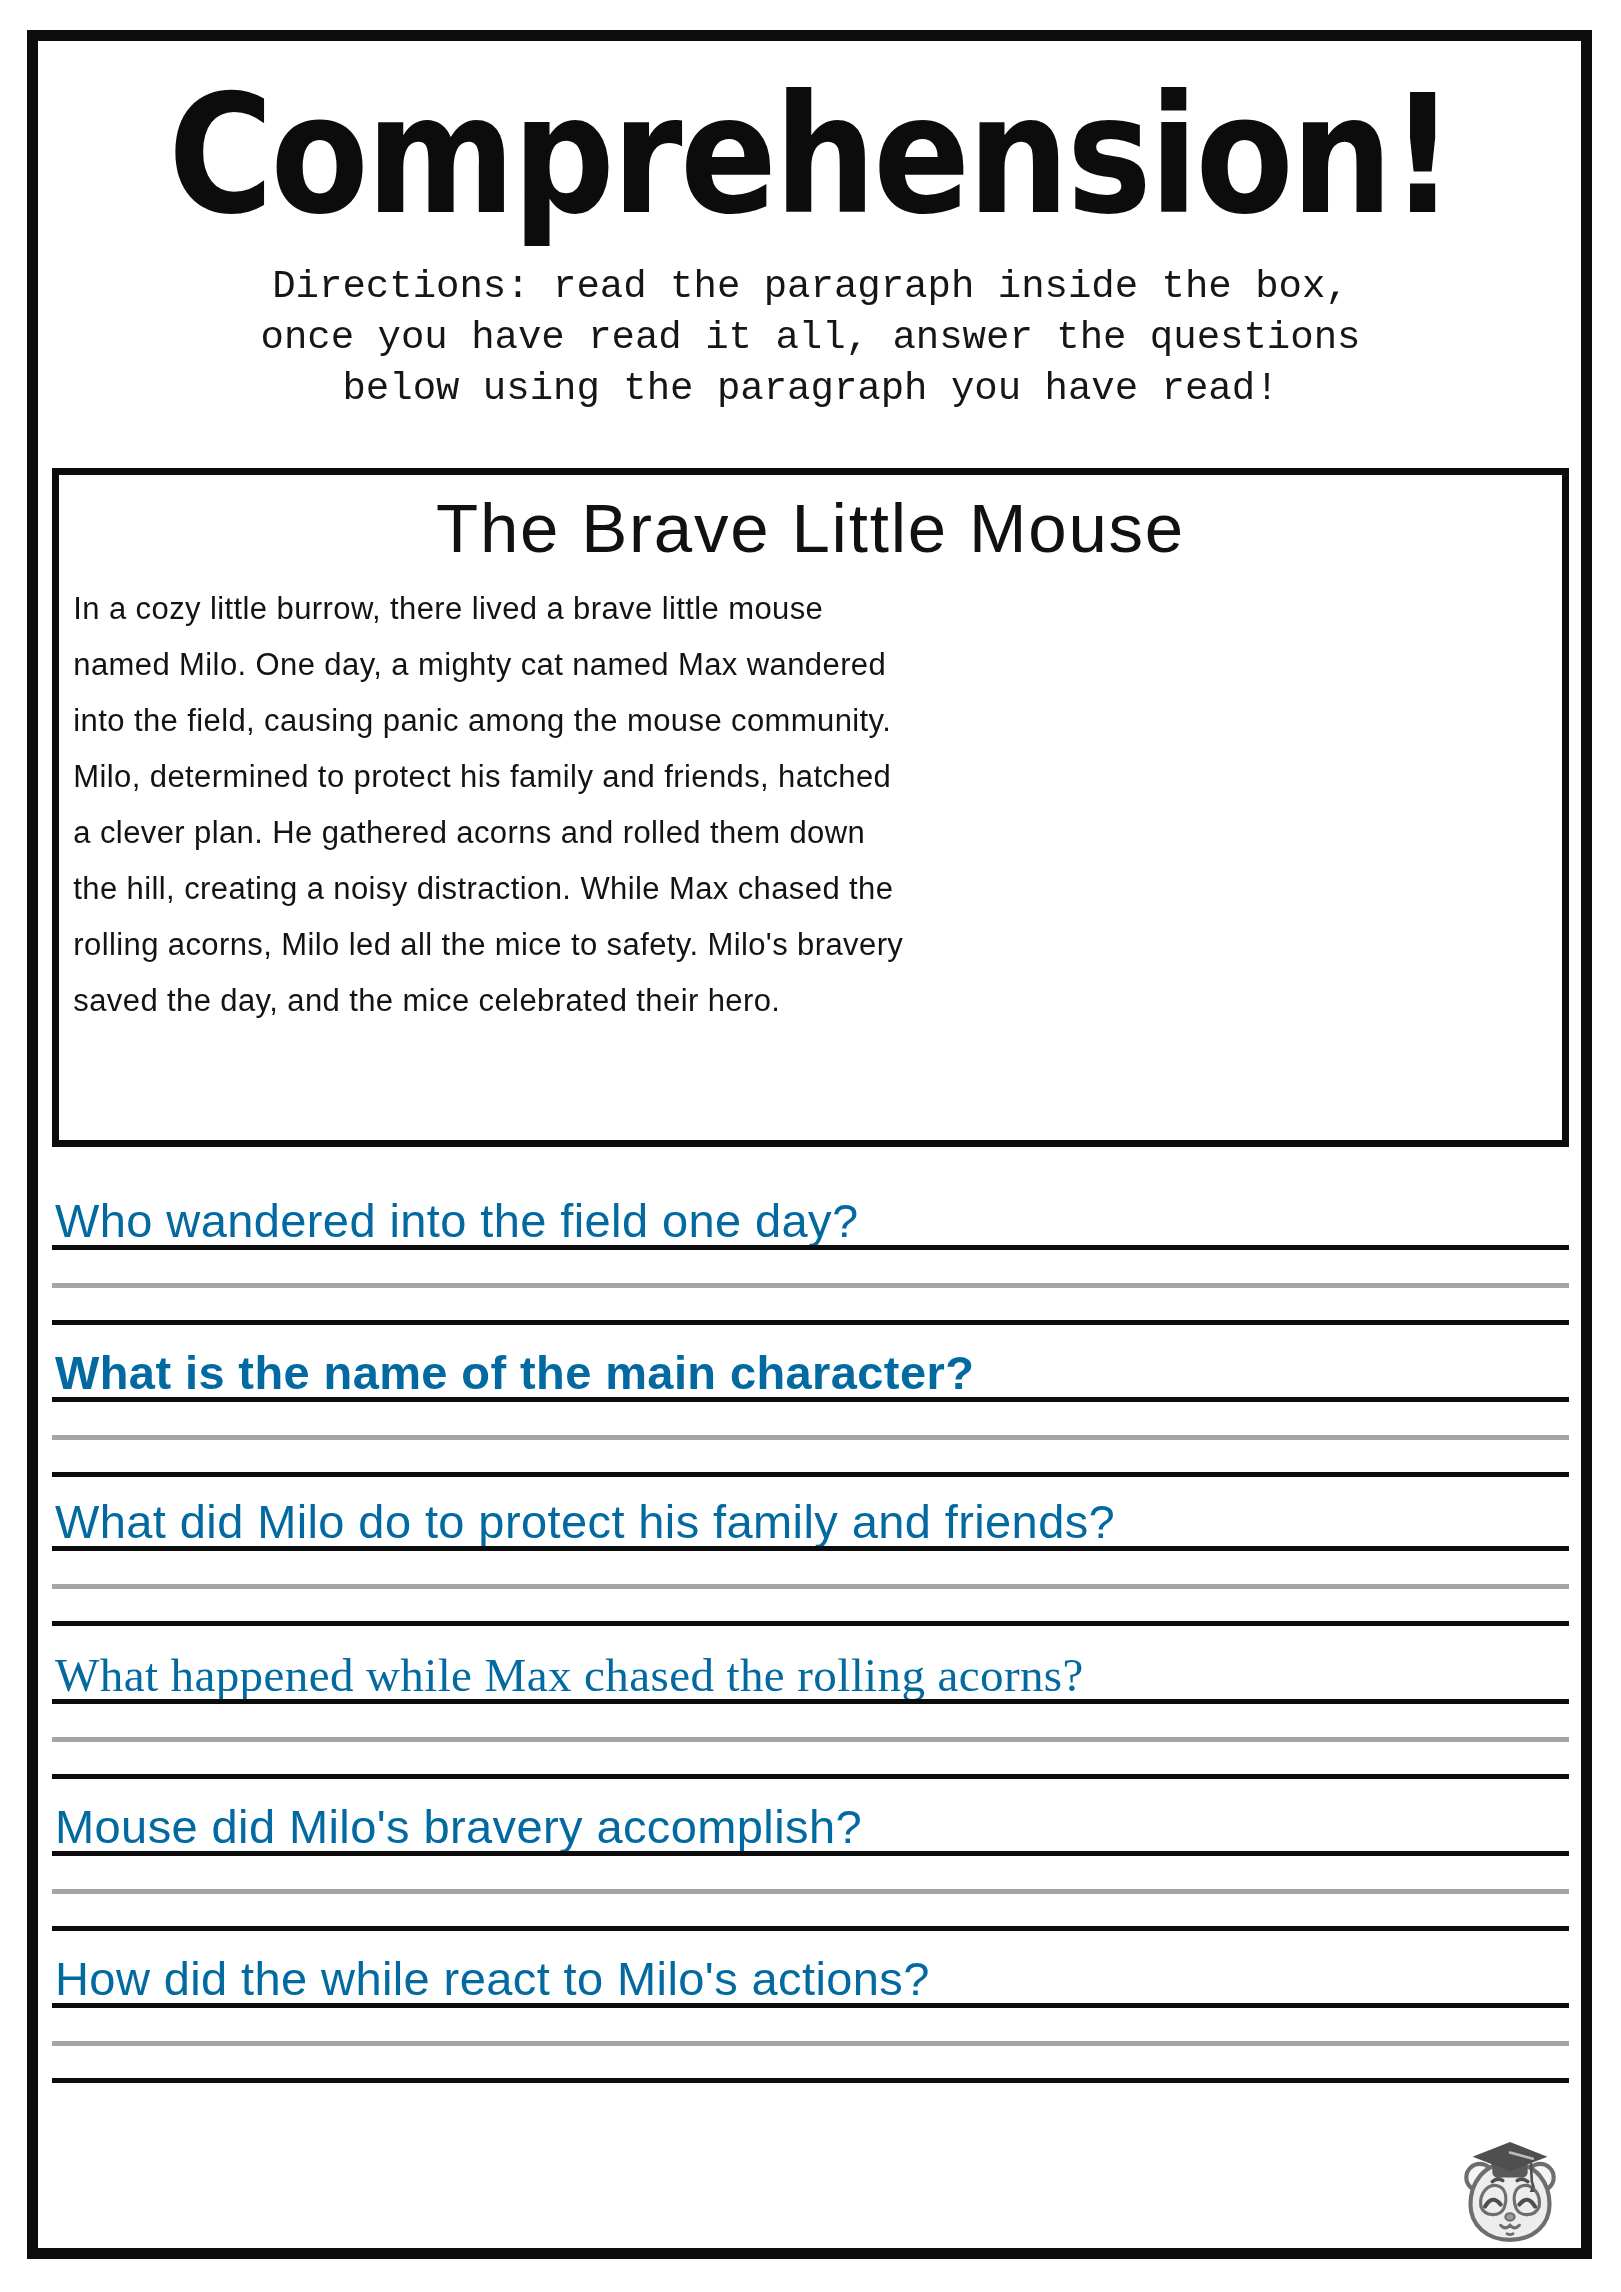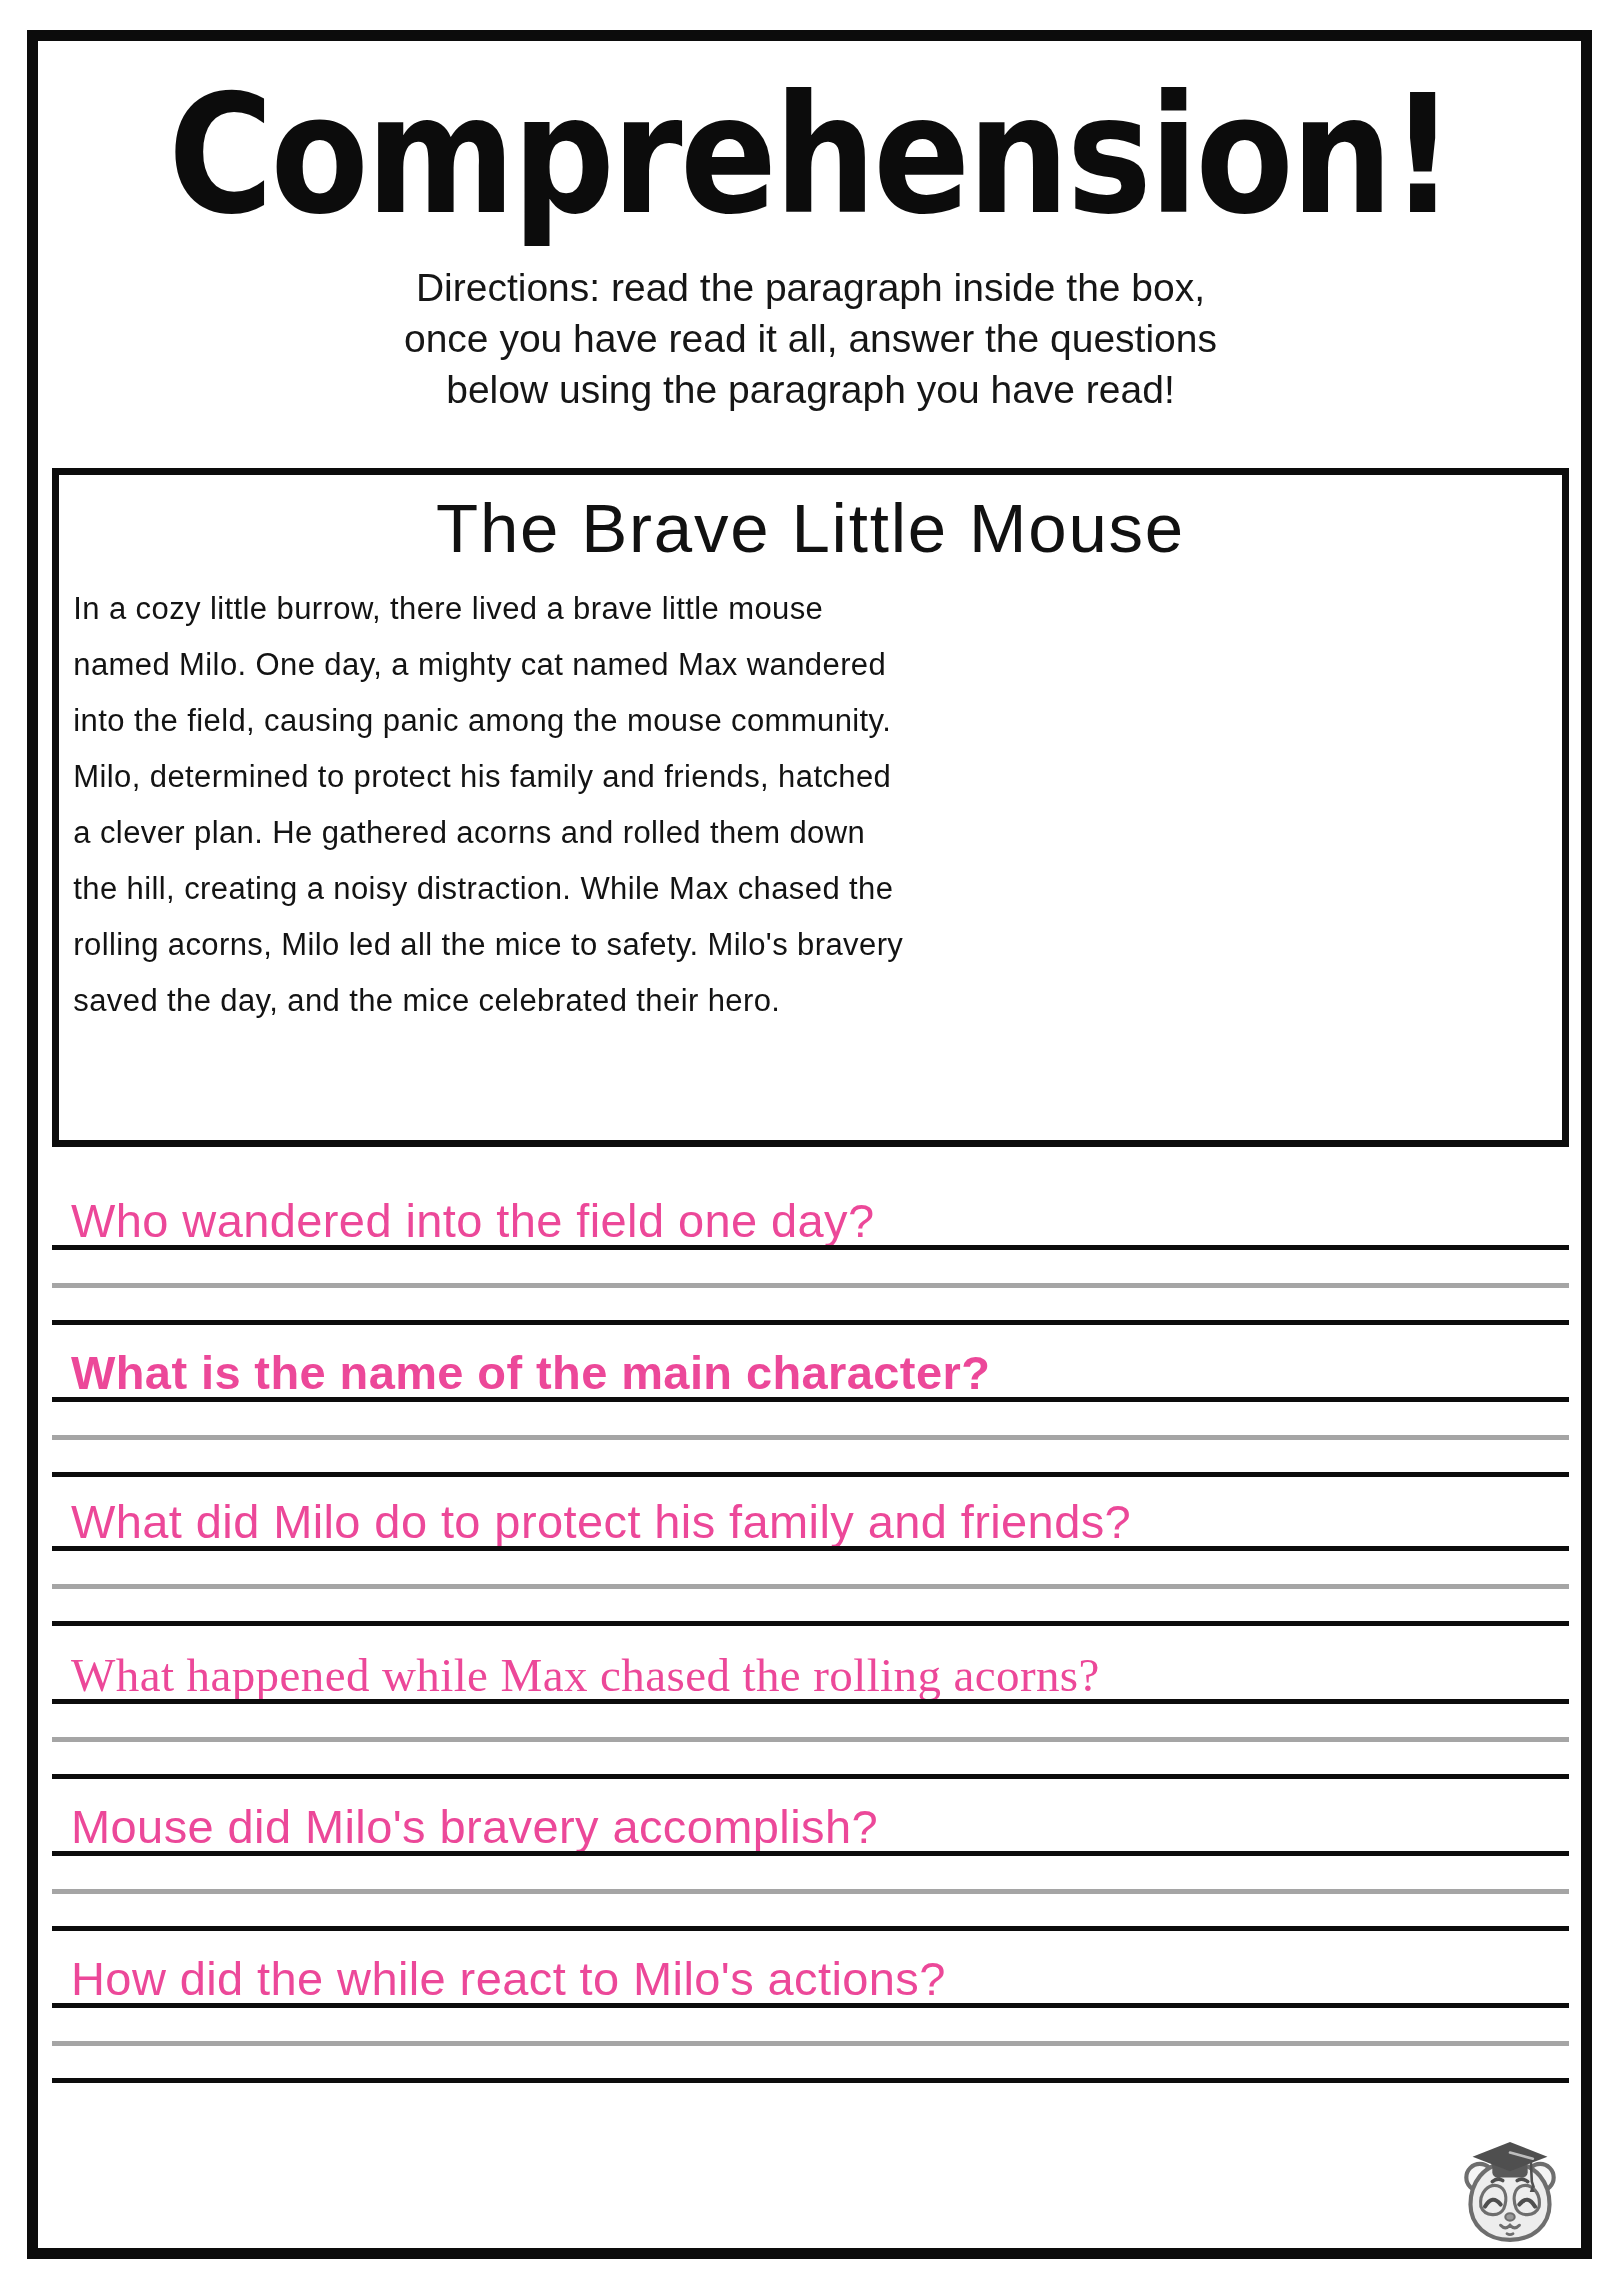--- a/index.html
+++ b/index.html
@@ -37,21 +37,21 @@
     transform-origin: 50% 0;
     color: #0c0c0c;
     white-space: nowrap;
   }
 
   .directions {
     position: absolute;
     left: 0; width: 100%;
     top: 262px;
     text-align: center;
-    font-family: Liberation Sans, sans-serif;
+    font-family: Liberation Mono, monospace;
     font-size: 39px;
     line-height: 51px;
     white-space: pre-line;
     color: #161616;
   }
 
   
   .story-box {
     position: absolute;
     left: 52px; top: 468px;
@@ -80,25 +80,25 @@
 
   
   .q {
     position: absolute;
     left: 52px;
     width: 1517px;
     height: 131px;
   }
   .q-label {
     position: absolute;
-    left: 19px; top: 0;
+    left: 3px; top: 0;
     font-size: 47px;
     line-height: 50px;
     letter-spacing: 0.4px;
-    color: #ec4899;
+    color: #0369a1;
     white-space: nowrap;
   }
   .line {
     position: absolute;
     left: 0;
     width: 1517px;
     height: 4.5px;
     background: #0c0c0c;
   }
   .line.first { top: 49px; }

